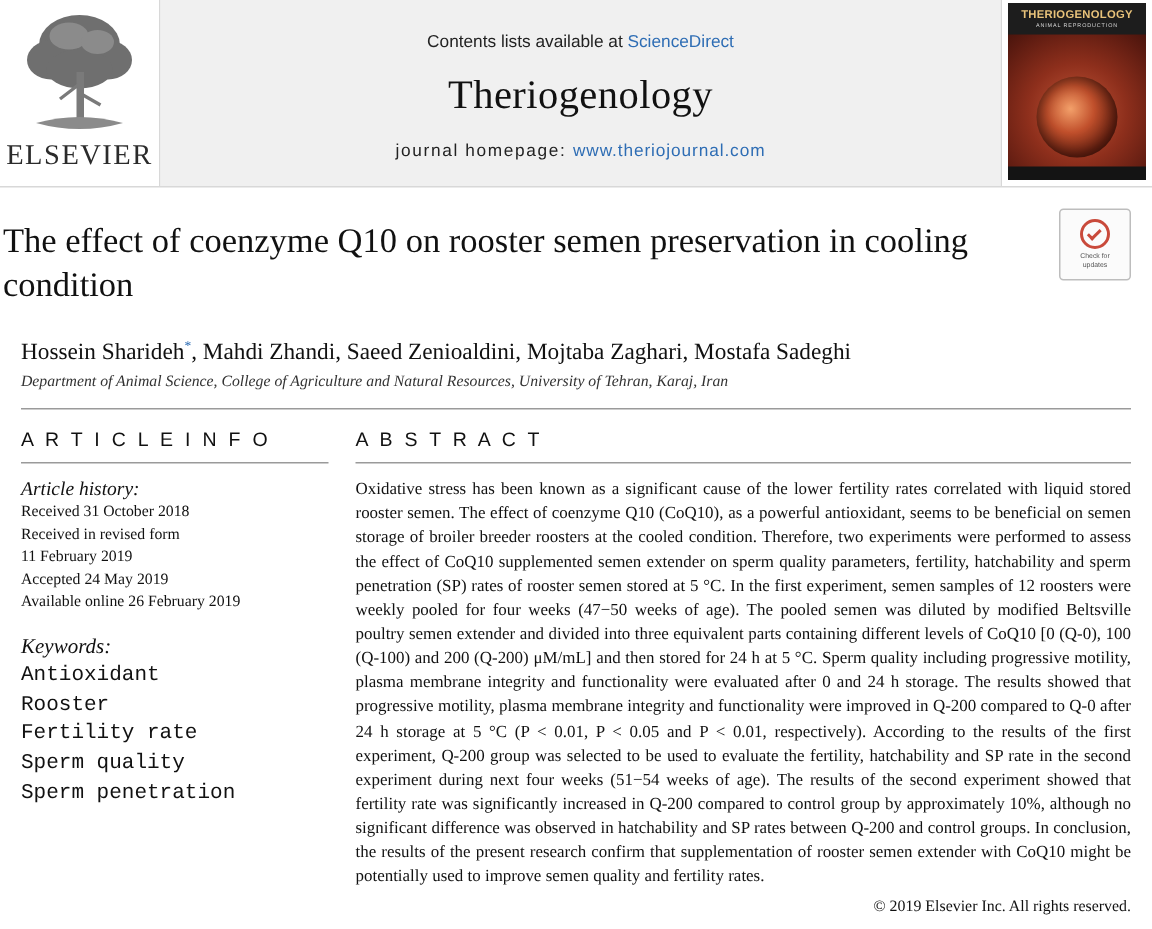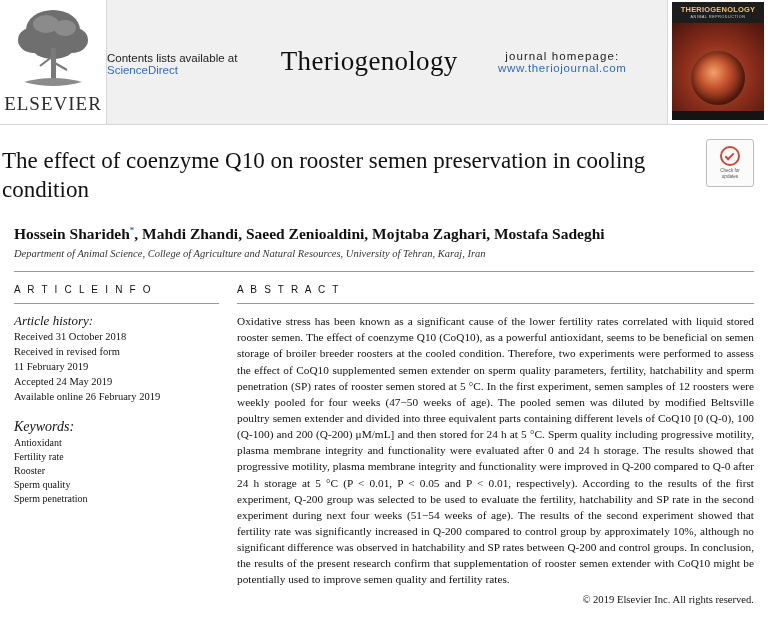--- a/index.html
+++ b/index.html
@@ -44,21 +44,21 @@
     font-family: "Liberation Serif", serif;
     font-size: 19px;
     letter-spacing: 1px;
     color: #2b2b2b;
     margin-top: 1px;
   }
   .center-block {
     flex: 1;
     background: #f0f0f0;
     display: flex;
-    flex-direction: row;
+    flex-direction: column;
     align-items: center;
     justify-content: center;
     position: relative;
   }
   .contents-line {
     font-family: "Liberation Sans", sans-serif;
     font-size: 11.5px;
     color: #222222;
     margin-top: 4px;
   }
@@ -192,21 +192,20 @@
     color: #555;
     line-height: 1.25;
     text-align: center;
   }
 
   .authors {
     font-family: "Liberation Serif", serif;
     font-size: 15.5px;
     color: #111111;
     margin: 20px 14px 0 14px;
-    font-weight: bold;
   }
   .authors sup {
     font-size: 9px;
     color: #2e6db4;
   }
   .affiliation {
     font-family: "Liberation Serif", serif;
     font-style: italic;
     font-size: 10.5px;
     color: #333333;
@@ -226,21 +225,21 @@
   }
   .col-left {
     width: 205px;
     flex: 0 0 205px;
   }
   .col-right {
     flex: 1;
   }
   .sec-head {
     font-family: "Liberation Sans", sans-serif;
-    font-size: 10px;
+    font-size: 13px;
     letter-spacing: 2.2px;
     color: #111111;
     font-weight: normal;
   }
   .sec-underline {
     border-top: 1px solid #9a9a9a;
     margin-top: 8px;
     margin-bottom: 9px;
   }
   .history-title {
@@ -258,22 +257,22 @@
   }
   .kw-block { margin-top: 14px; }
   .kw-title {
     font-family: "Liberation Serif", serif;
     font-style: italic;
     font-size: 14px;
     color: #111;
     margin-bottom: 1px;
   }
   .kw-item {
-    font-family: Liberation Serif, serif;
-    font-size: 10px;
+    font-family: Liberation Mono, monospace;
+    font-size: 14px;
     color: #111;
     line-height: 1.42;
   }
   .abstract-text {
     font-family: "Liberation Serif", serif;
     font-size: 11.3px;
     line-height: 1.43;
     color: #111111;
     text-align: justify;
     margin: 0;
@@ -360,22 +359,22 @@
       <div class="history-title">Article history:</div>
       <div class="history-line">Received 31 October 2018</div>
       <div class="history-line">Received in revised form</div>
       <div class="history-line">11 February 2019</div>
       <div class="history-line">Accepted 24 May 2019</div>
       <div class="history-line">Available online 26 February 2019</div>
 
       <div class="kw-block">
         <div class="kw-title">Keywords:</div>
         <div class="kw-item">Antioxidant</div>
+        <div class="kw-item">Rooster</div>
         <div class="kw-item">Fertility rate</div>
-        <div class="kw-item">Rooster</div>
         <div class="kw-item">Sperm quality</div>
         <div class="kw-item">Sperm penetration</div>
       </div>
     </div>
 
     <div class="col-right">
       <div class="sec-head">A B S T R A C T</div>
       <div class="sec-underline"></div>
       <p class="abstract-text">Oxidative stress has been known as a significant cause of the lower fertility rates correlated with liquid stored rooster semen. The effect of coenzyme Q10 (CoQ10), as a powerful antioxidant, seems to be beneficial on semen storage of broiler breeder roosters at the cooled condition. Therefore, two experiments were performed to assess the effect of CoQ10 supplemented semen extender on sperm quality parameters, fertility, hatchability and sperm penetration (SP) rates of rooster semen stored at 5 °C. In the first experiment, semen samples of 12 roosters were weekly pooled for four weeks (47−50 weeks of age). The pooled semen was diluted by modified Beltsville poultry semen extender and divided into three equivalent parts containing different levels of CoQ10 [0 (Q-0), 100 (Q-100) and 200 (Q-200) μM/mL] and then stored for 24 h at 5 °C. Sperm quality including progressive motility, plasma membrane integrity and functionality were evaluated after 0 and 24 h storage. The results showed that progressive motility, plasma membrane integrity and functionality were improved in Q-200 compared to Q-0 after 24 h storage at 5 °C (P &lt; 0.01, P &lt; 0.05 and P &lt; 0.01, respectively). According to the results of the first experiment, Q-200 group was selected to be used to evaluate the fertility, hatchability and SP rate in the second experiment during next four weeks (51−54 weeks of age). The results of the second experiment showed that fertility rate was significantly increased in Q-200 compared to control group by approximately 10%, although no significant difference was observed in hatchability and SP rates between Q-200 and control groups. In conclusion, the results of the present research confirm that supplementation of rooster semen extender with CoQ10 might be potentially used to improve semen quality and fertility rates.</p>
       <div class="copyright">© 2019 Elsevier Inc. All rights reserved.</div>

